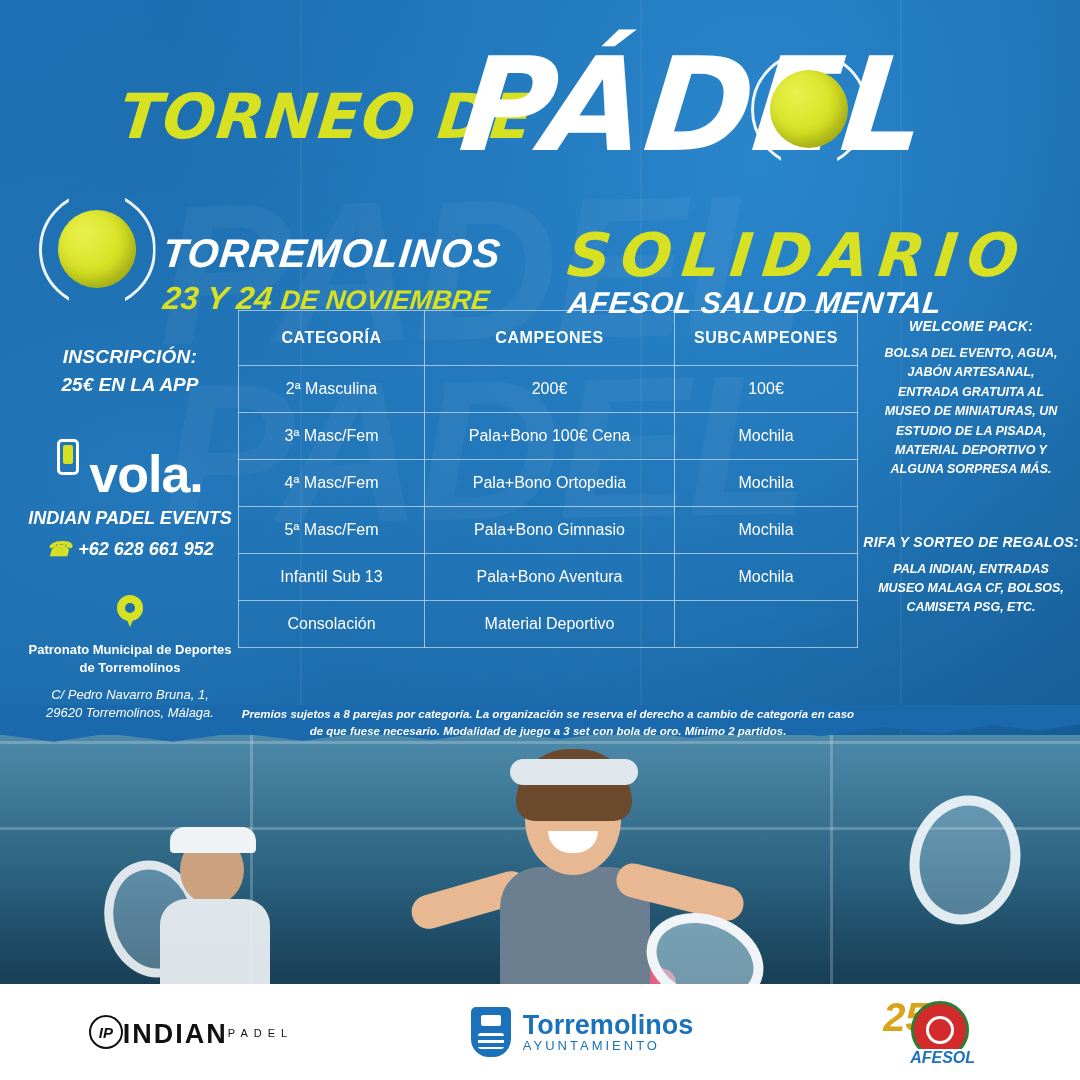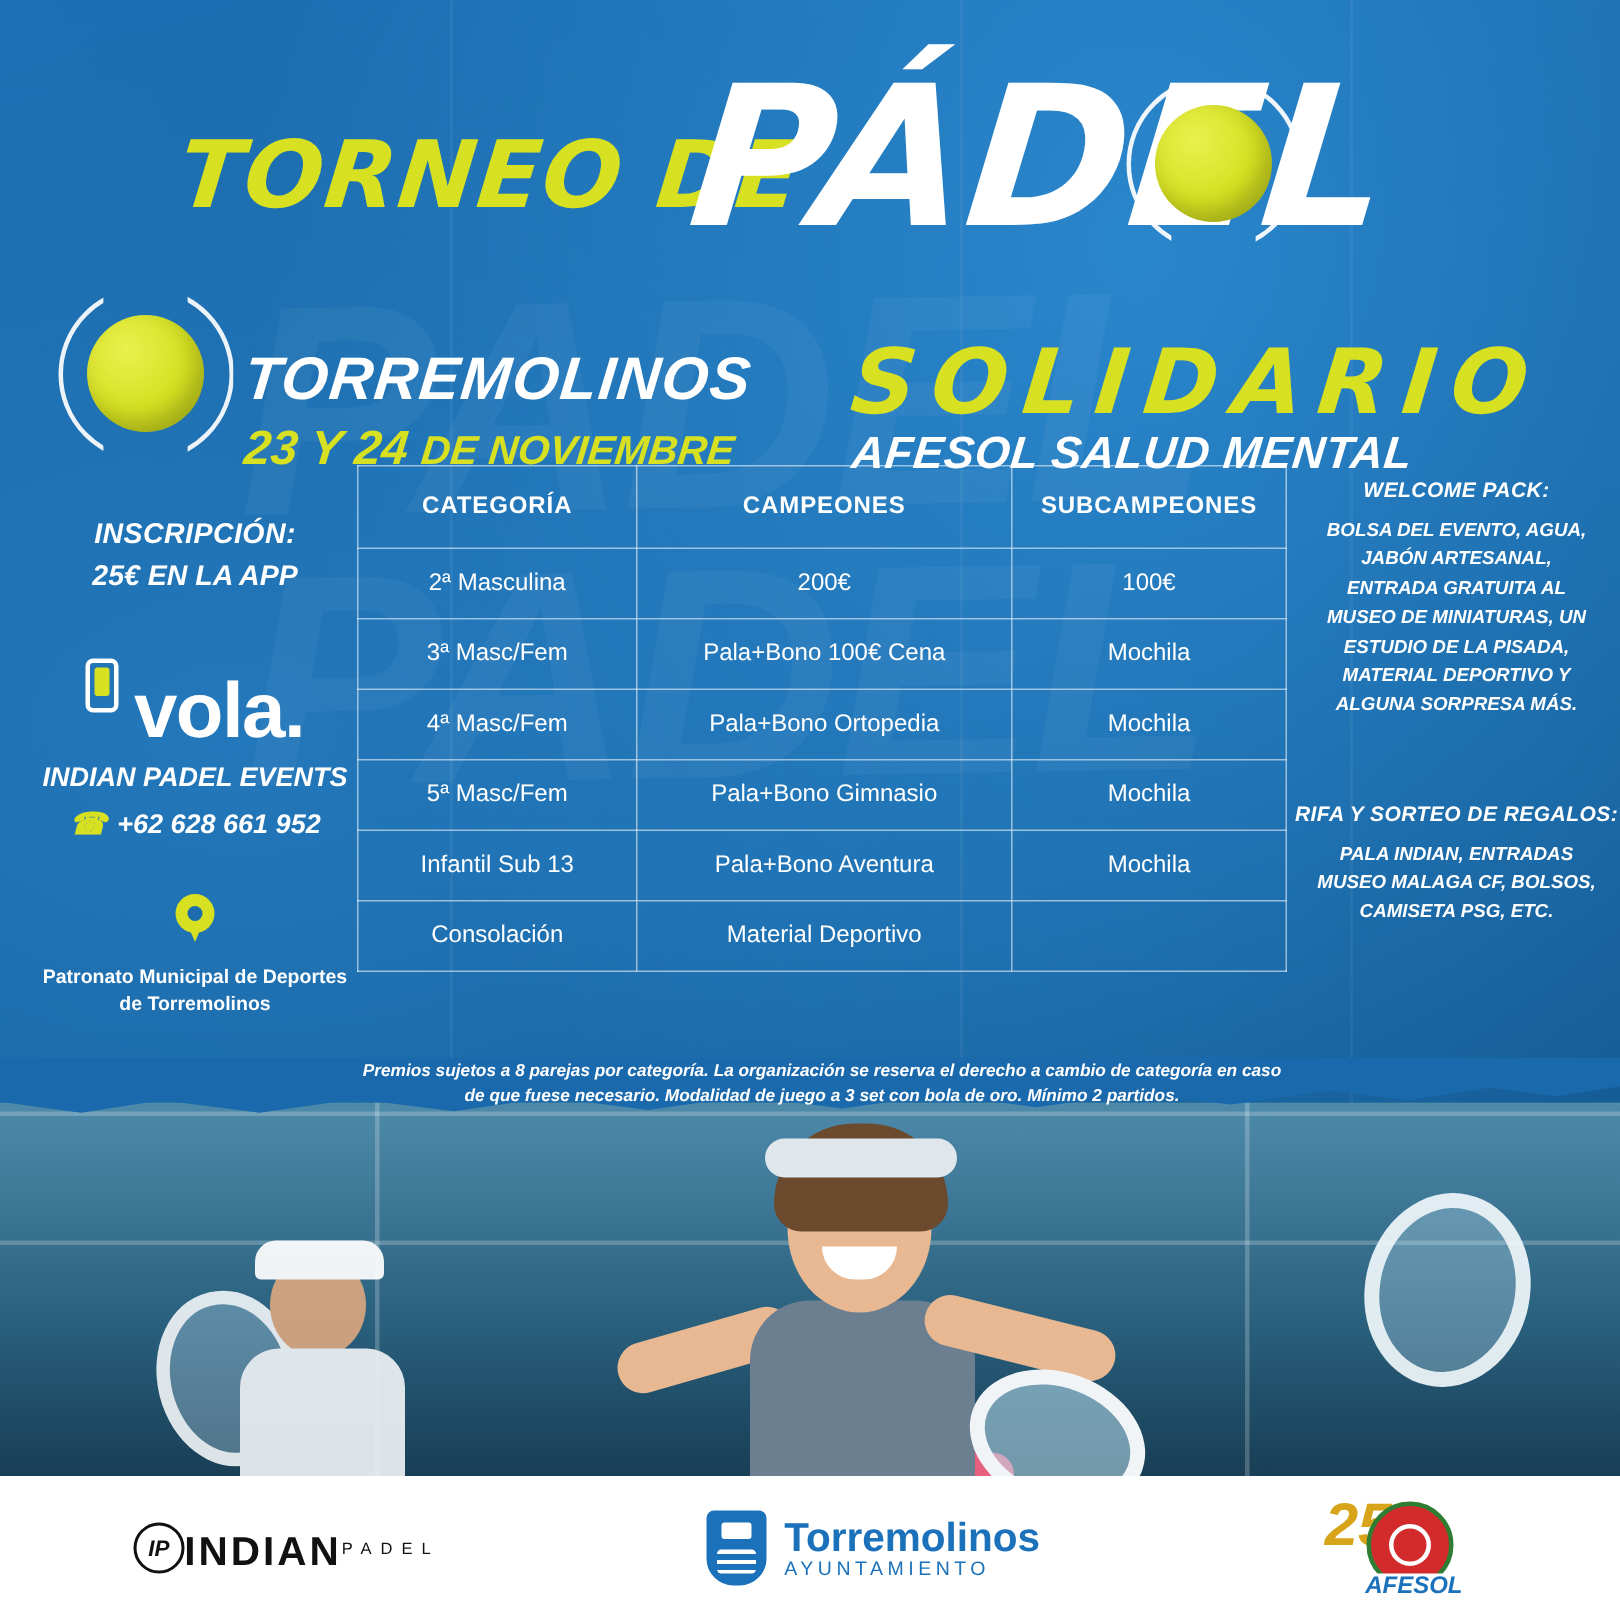--- a/index.html
+++ b/index.html
@@ -294,20 +294,21 @@
   </div>
   <div class="lbl-org-name">INDIAN PADEL EVENTS</div>
   <div class="phone-row">
     <span class="phone-ico">☎</span>
     <span>+62 628 661 952</span>
   </div>
   <div class="pin">
       <span class="hole"></span>
     </div>
   <div class="venue">Patronato Municipal de Deportes de Torremolinos</div>
+  <div class="address">C/ Pedro Navarro Bruna, 1, 29620 Torremolinos, Málaga.</div>
 </div>
 
 <div class="table-wrap">
   <table>
     <thead>
       <tr>
         <th>CATEGORÍA</th>
         <th>CAMPEONES</th>
         <th>SUBCAMPEONES</th>
       </tr>

